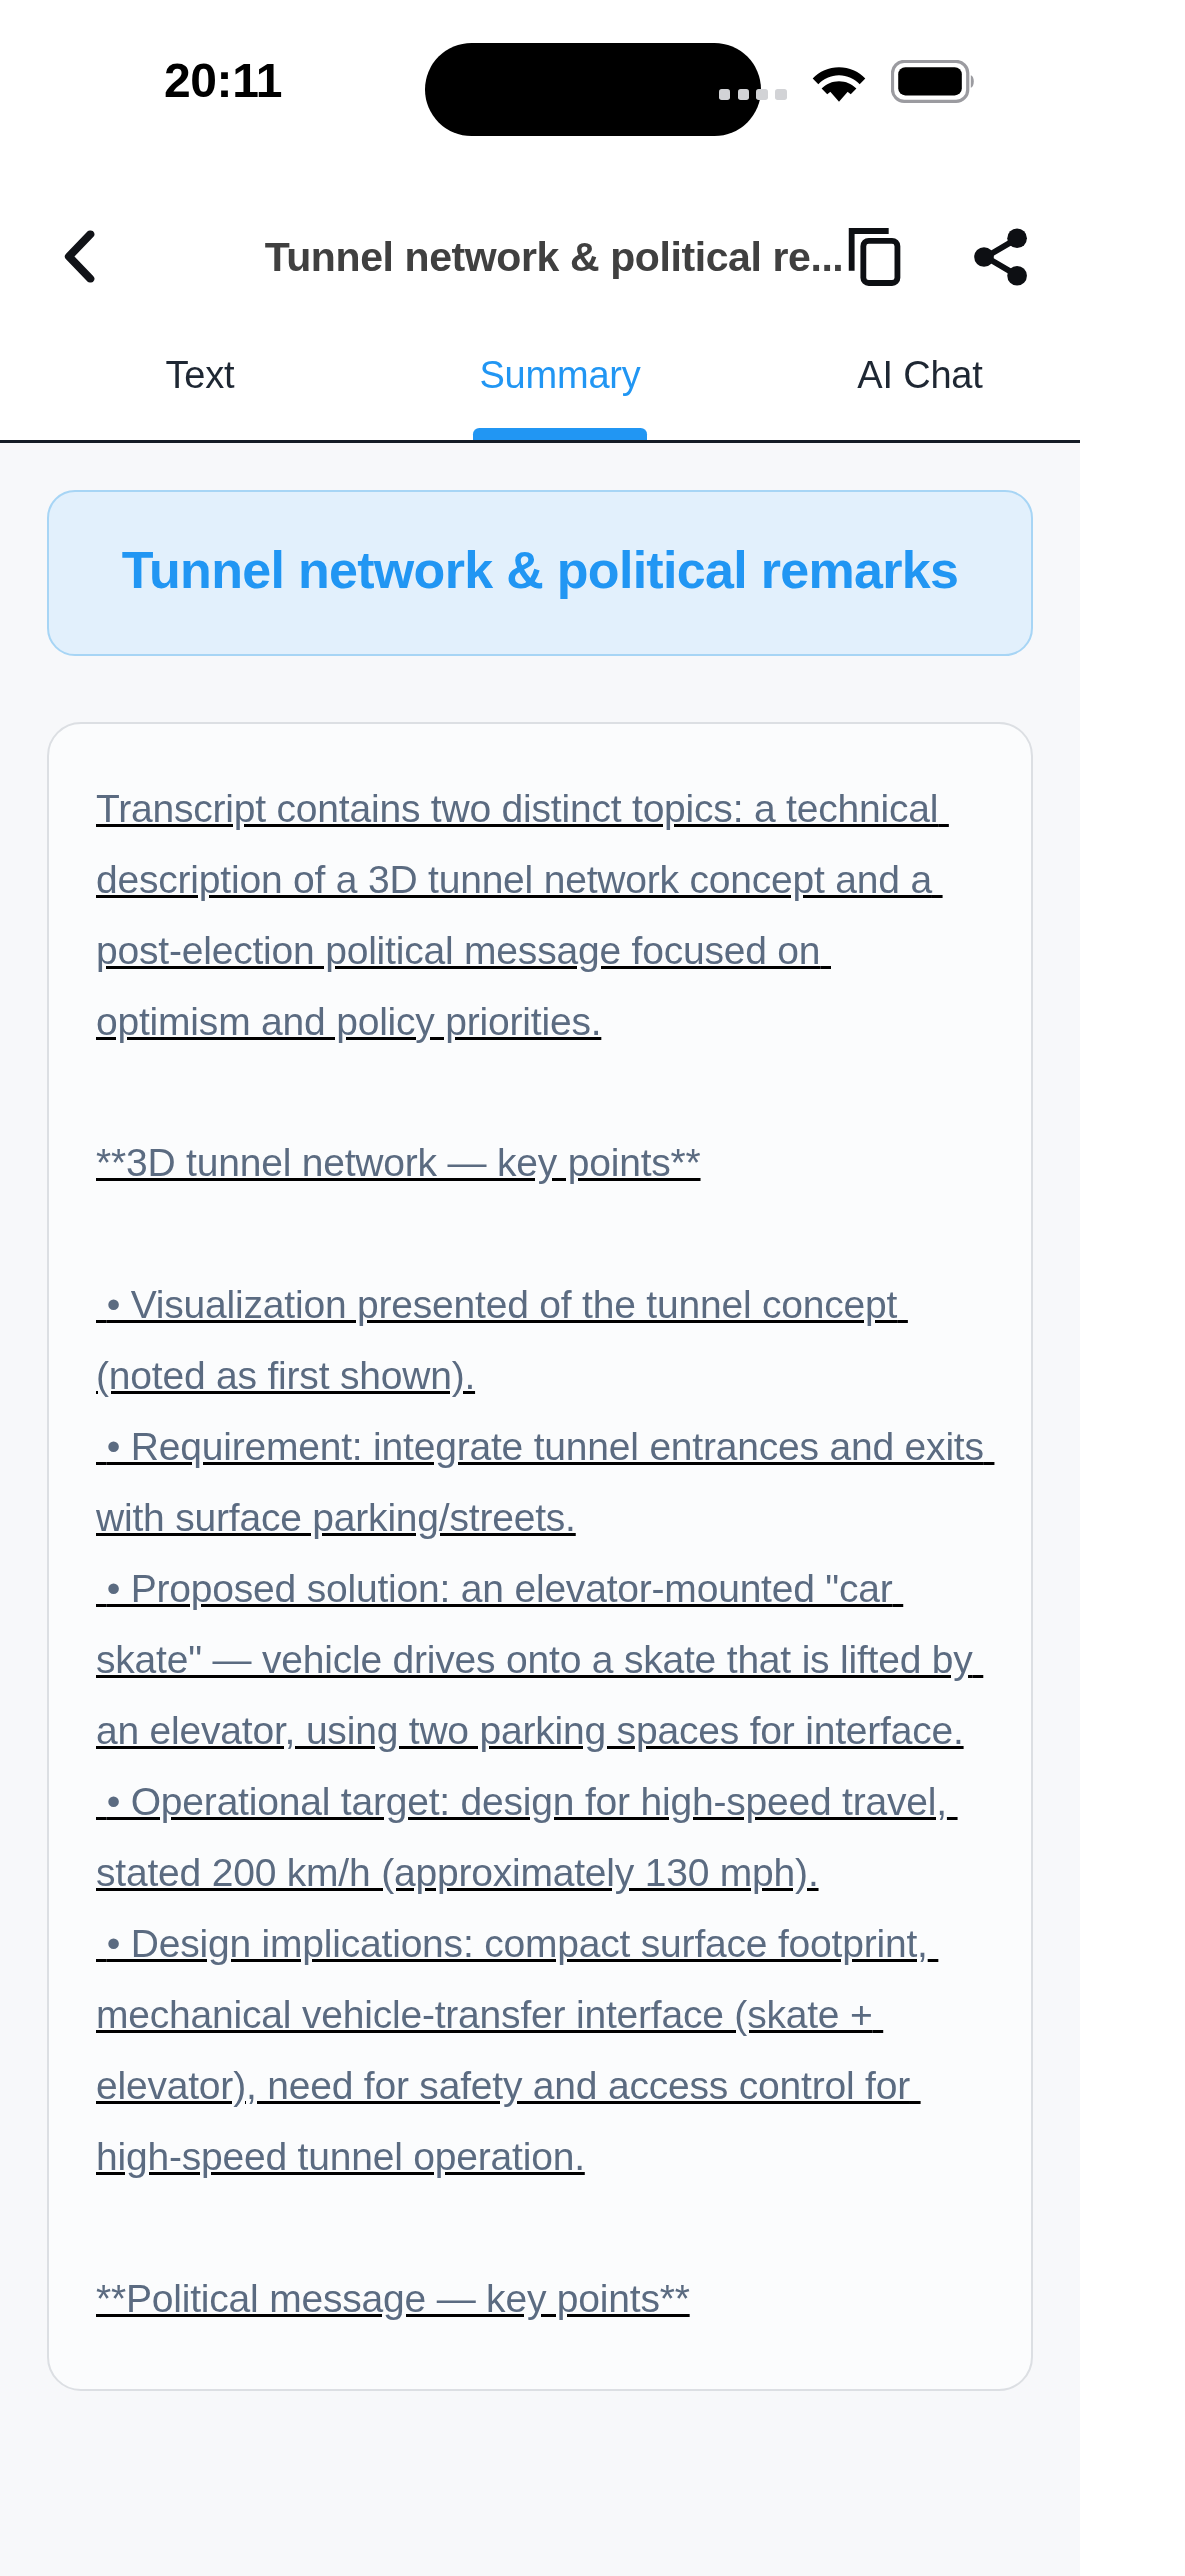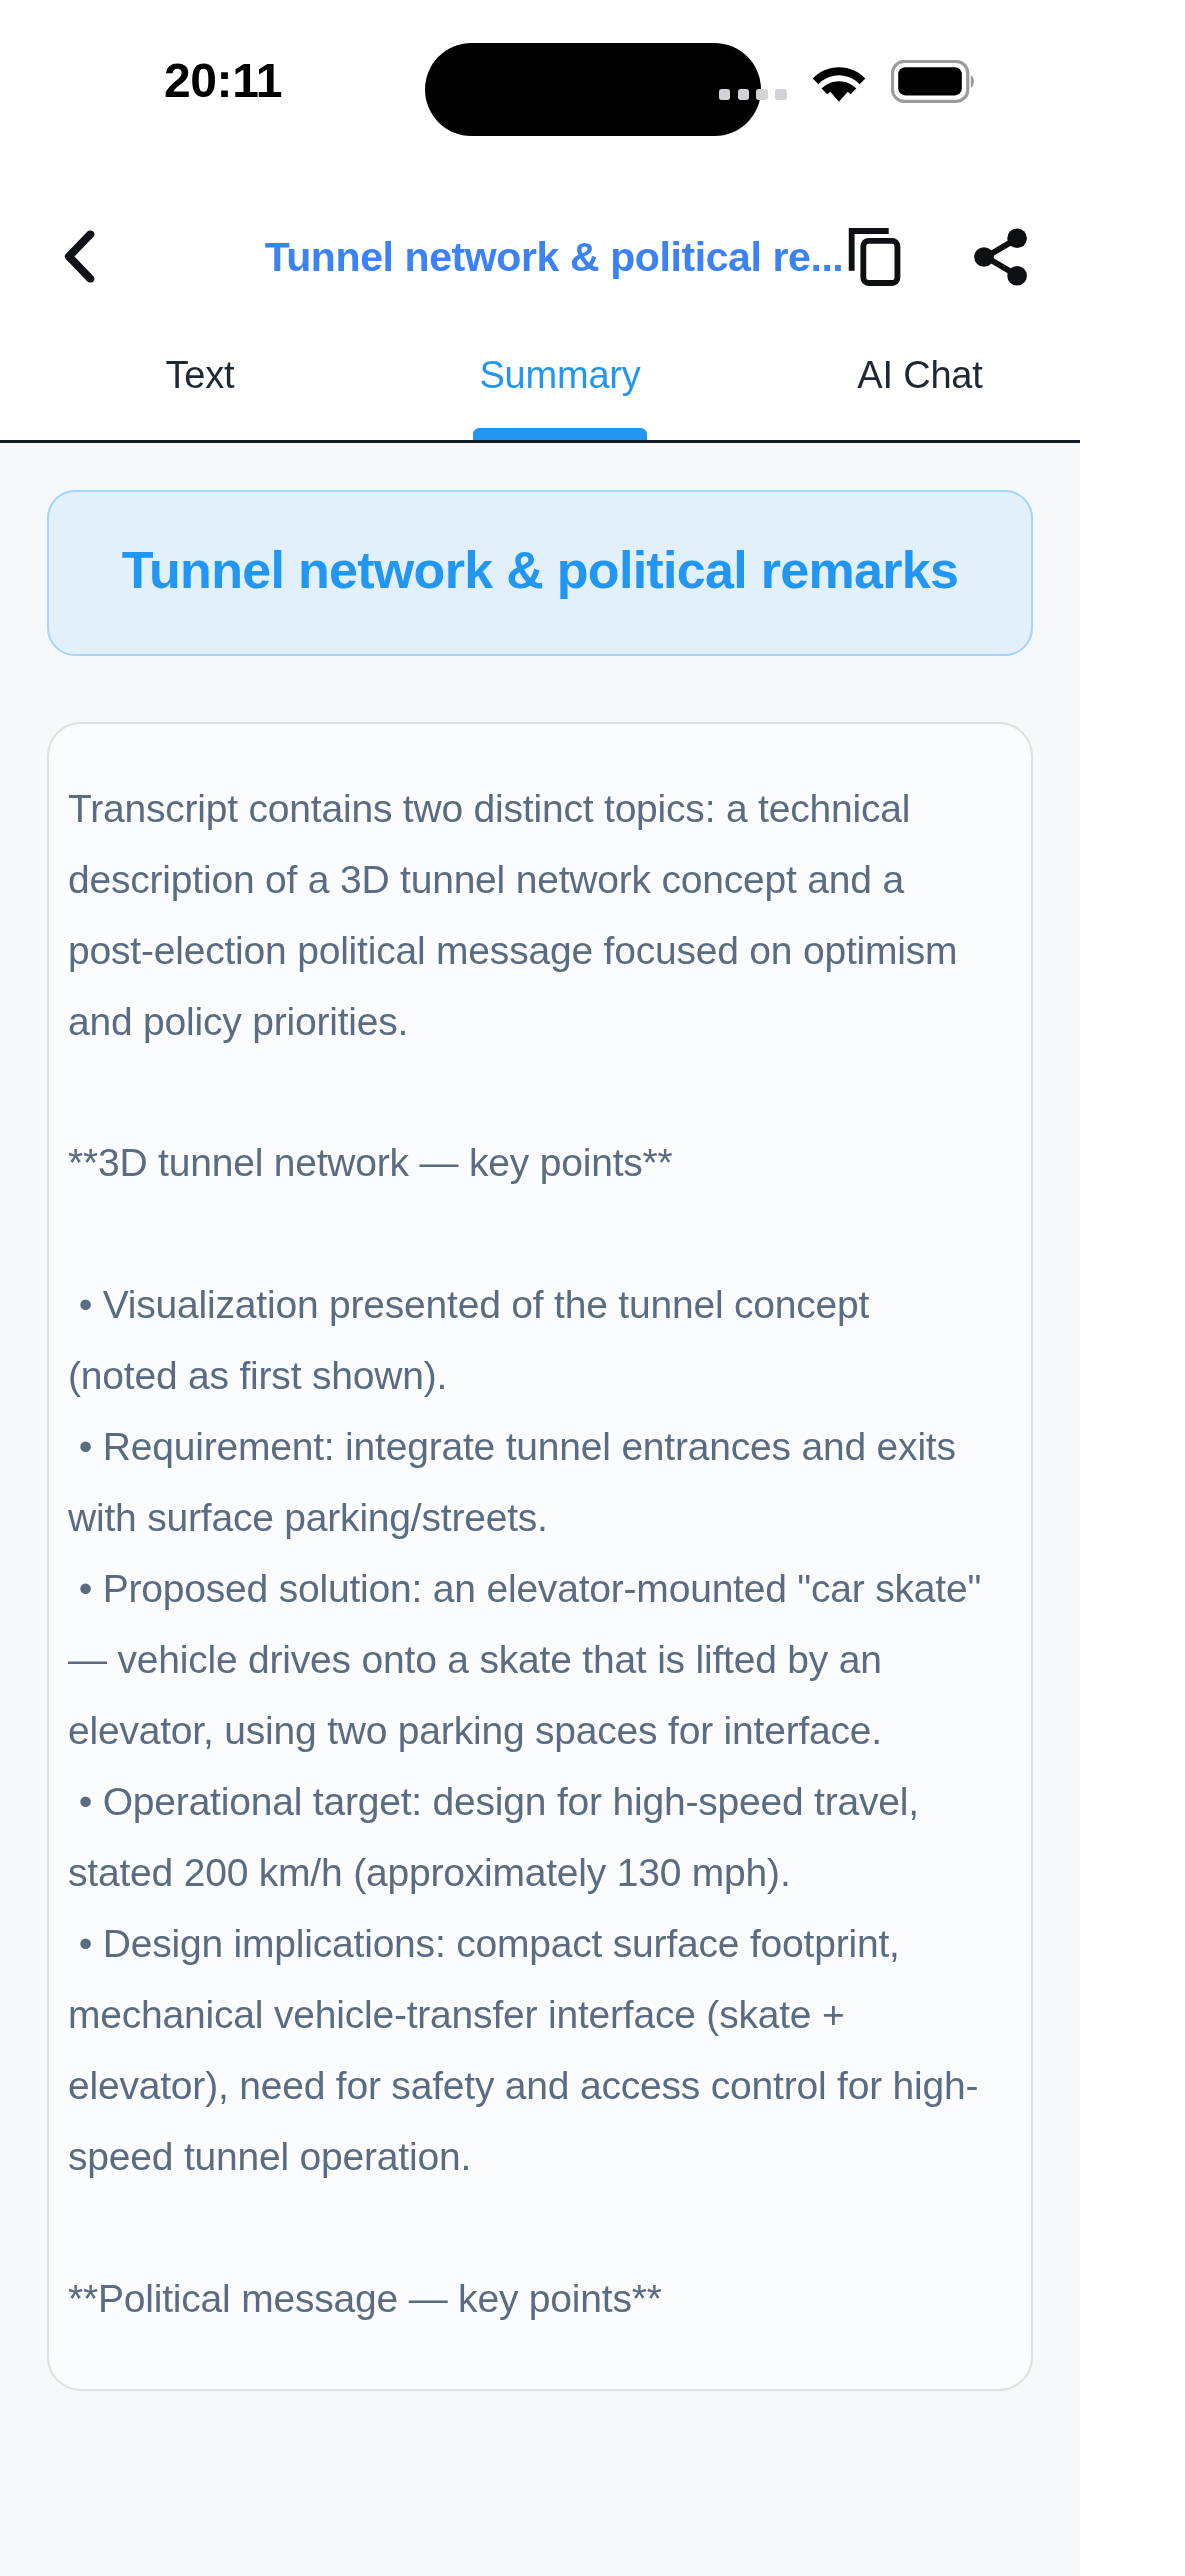--- a/index.html
+++ b/index.html
@@ -108,21 +108,21 @@
 
   .nav-title {
     position: absolute;
     left: 190px;
     width: 728px;
     top: 50%;
     transform: translateY(-50%);
     text-align: center;
     font-size: 41px;
     font-weight: 700;
-    color: #3b82f6;
+    color: #404040;
     letter-spacing: -0.4px;
     white-space: nowrap;
     overflow: hidden;
   }
 
   .nav-actions {
     position: absolute;
     right: 49px;
     top: 50%;
     transform: translateY(-50%);
@@ -208,22 +208,23 @@
     color: #2196f3;
     text-align: center;
     line-height: 1.3;
     letter-spacing: -0.7px;
   }
 
   .summary-card {
     background: #fbfcfd;
     border: 2.7px solid #dcdfe3;
     border-radius: 34px;
-    padding: 50px 47px 54px 19px;
+    padding: 50px 47px 54px 47px;
     min-height: 1473px;
+    text-decoration: underline;
   }
 
   .summary-text {
     font-size: 39px;
     line-height: 1.82;
     color: #5b6b81;
     letter-spacing: -0.2px;
     white-space: pre-wrap;
     word-wrap: break-word;
   }

